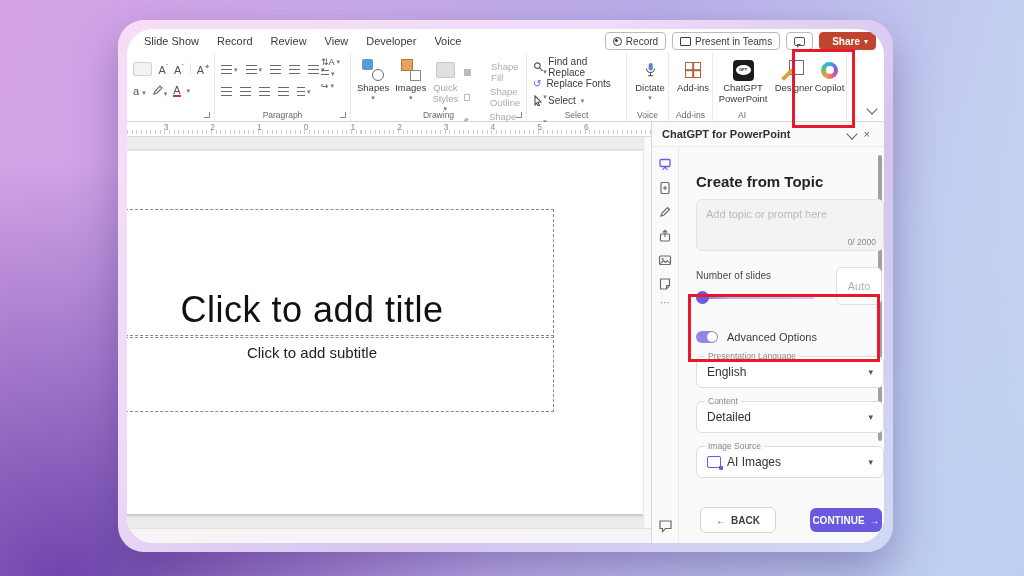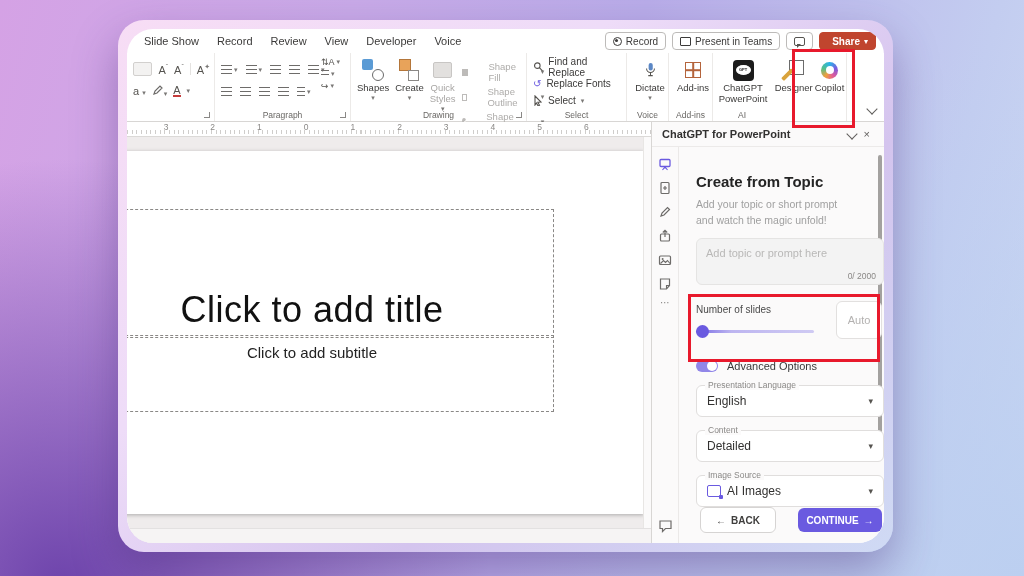--- a/index.html
+++ b/index.html
@@ -123,21 +123,21 @@
   .toggle::after{content:"";position:absolute;right:1px;top:1px;width:10px;height:10px;border-radius:50%;background:#fff;}
   .adv .al{font-size:11px;color:#3a3a3a;}
   .field{margin-top:13px;height:30px;border:1px solid #e0dedd;border-radius:6px;background:#fff;position:relative;display:flex;align-items:center;padding:0 10px;flex:0 0 auto;}
   .flabel{position:absolute;top:-6px;left:8px;font-size:8.5px;color:#8a8886;background:#fbfafa;padding:0 3px;}
   .fval{font-size:12px;color:#323130;display:flex;align-items:center;gap:6px;}
   .field .caret{margin-left:auto;font-size:9px;color:#55534f;}
   .imgic{width:12px;height:10px;border:1.5px solid #6a5ae0;border-radius:2px;display:inline-block;position:relative;}
   .imgic::after{content:"";position:absolute;right:-3px;bottom:-3px;width:4px;height:4px;background:#6a5ae0;border-radius:1px;}
   .pfoot{margin-top:auto;display:flex;justify-content:space-between;align-items:center;padding:0 2px 10px 4px;}
   .btn-back{width:74px;height:24px;background:#fff;border:1px solid #d6d4d3;border-radius:6px;display:flex;align-items:center;justify-content:center;gap:5px;font-size:10px;font-weight:bold;color:#3f3e3d;}
-  .btn-cont{width:84px;height:24px;background:#6a5ae0;border-radius:6px;display:flex;align-items:center;justify-content:center;gap:5px;font-size:10px;font-weight:bold;color:#fff;}
+  .btn-cont{width:72px;height:24px;background:#6a5ae0;border-radius:6px;display:flex;align-items:center;justify-content:center;gap:5px;font-size:10px;font-weight:bold;color:#fff;}
   
   .anno{position:absolute;border:3px solid #e8192c;z-index:40;}
   .anno1{left:792px;top:49px;width:57px;height:73px;}
   .anno2{left:688px;top:294px;width:186px;height:62px;}
   .purple{color:#6a5ae0;}
 </style>
 </head>
 <body>
 
 <div class="frame">
@@ -250,21 +250,21 @@
                 <span class="ci"></span>
               </span>
             <span>Shapes</span>
               <span class="c8">▾</span>
           </span>
           <span class="bigbtn" style="width:38px">
             <span class="ic arr-ic">
                 <span class="b1"></span>
                 <span class="b2"></span>
               </span>
-            <span>Create</span>
+            <span>Images</span>
               <span class="c8">▾</span>
           </span>
           <span class="bigbtn gray" style="width:32px">
             <span class="ic">
                 <span class="qs-ic"></span>
               </span>
             <span>Quick Styles</span>
               <span class="c8">▾</span>
           </span>
           <span class="dlist">
@@ -434,21 +434,20 @@
             <span class="more">⋯</span>
             <span class="spacer"></span>
             <svg class="bub" width="15" height="14" viewBox="0 0 15 14">
                 <path d="M2 2h11v7.5H7.5L4.5 12.5V9.5H2z" fill="none" stroke="#6e6c6a" stroke-width="1.2"></path>
               </svg>
           </div>
 
           <div class="pcontent">
             <div class="pc-scroll"></div>
             <div class="ph2">Create from Topic</div>
-            <div class="pdesc">Add your topic or short prompt and watch the magic unfold!</div>
 
             <div class="prompt">
               <span class="plh">Add topic or prompt here</span>
               <span class="cnt">0/ 2000</span>
             </div>
 
             <div class="slides-sec">
               <span class="lbl">Number of slides</span>
               <div class="slider">
                 <span class="track"></span>

